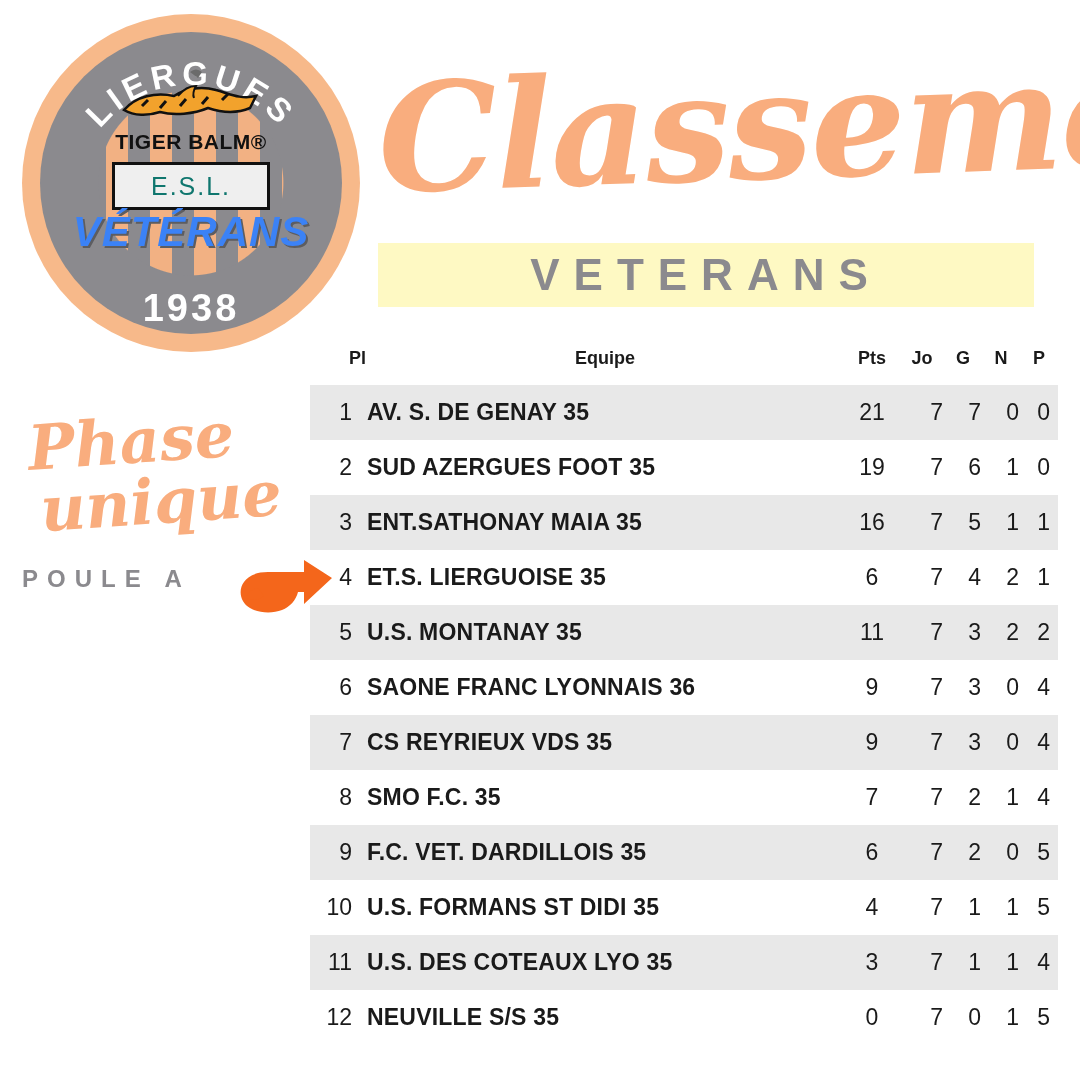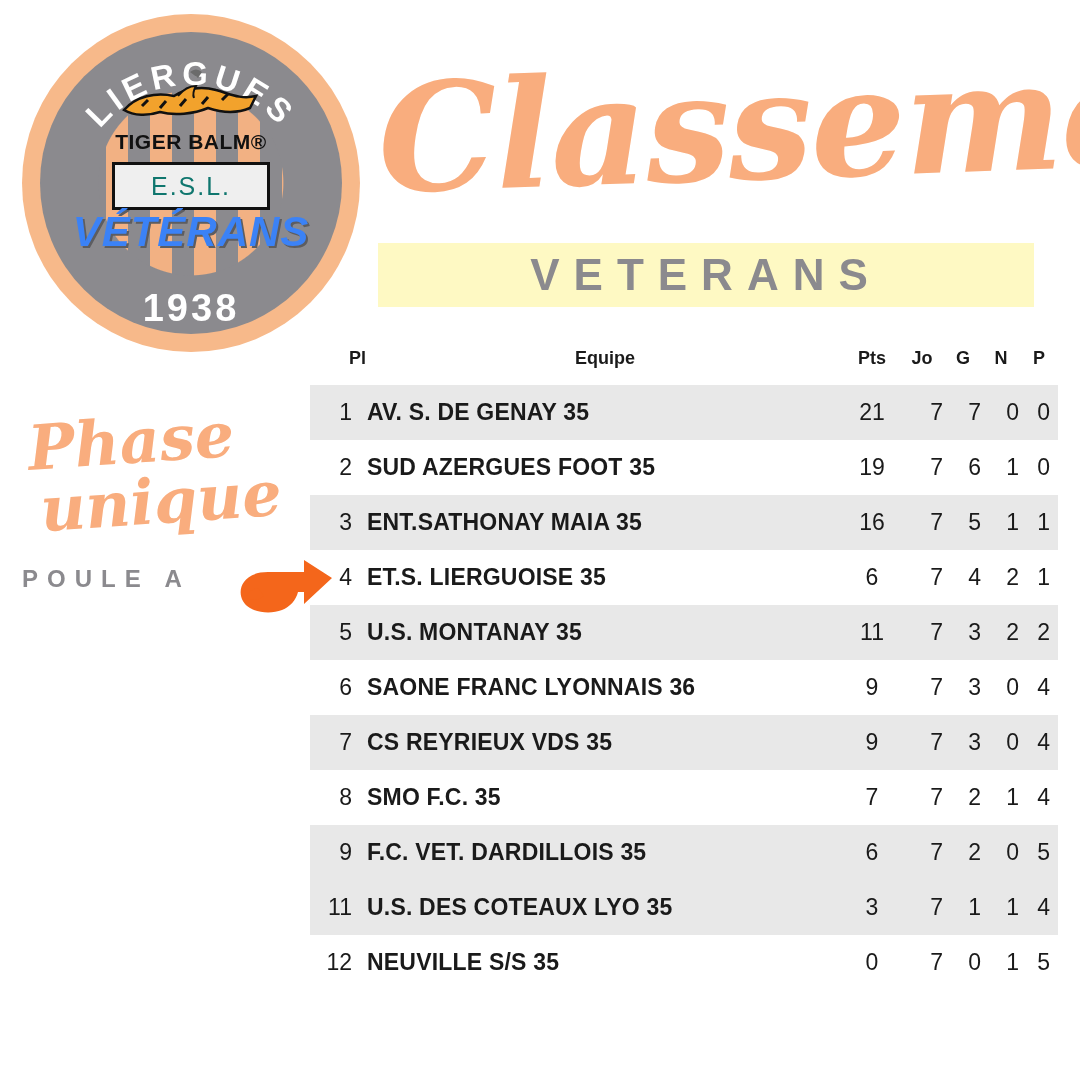--- a/index.html
+++ b/index.html
@@ -369,20 +369,29 @@
         </tr>
         <tr class="alt">
           <td class="col-pl">9</td>
           <td class="col-team">F.C. VET. DARDILLOIS 35</td>
           <td class="col-pts">6</td>
           <td class="col-jo">7</td>
           <td class="col-g">2</td>
           <td class="col-n">0</td>
           <td class="col-p">5</td>
         </tr>
+        <tr>
+          <td class="col-pl">10</td>
+          <td class="col-team">U.S. FORMANS ST DIDI 35</td>
+          <td class="col-pts">4</td>
+          <td class="col-jo">7</td>
+          <td class="col-g">1</td>
+          <td class="col-n">1</td>
+          <td class="col-p">5</td>
+        </tr>
         <tr class="alt">
           <td class="col-pl">11</td>
           <td class="col-team">U.S. DES COTEAUX LYO 35</td>
           <td class="col-pts">3</td>
           <td class="col-jo">7</td>
           <td class="col-g">1</td>
           <td class="col-n">1</td>
           <td class="col-p">4</td>
         </tr>
         <tr>

